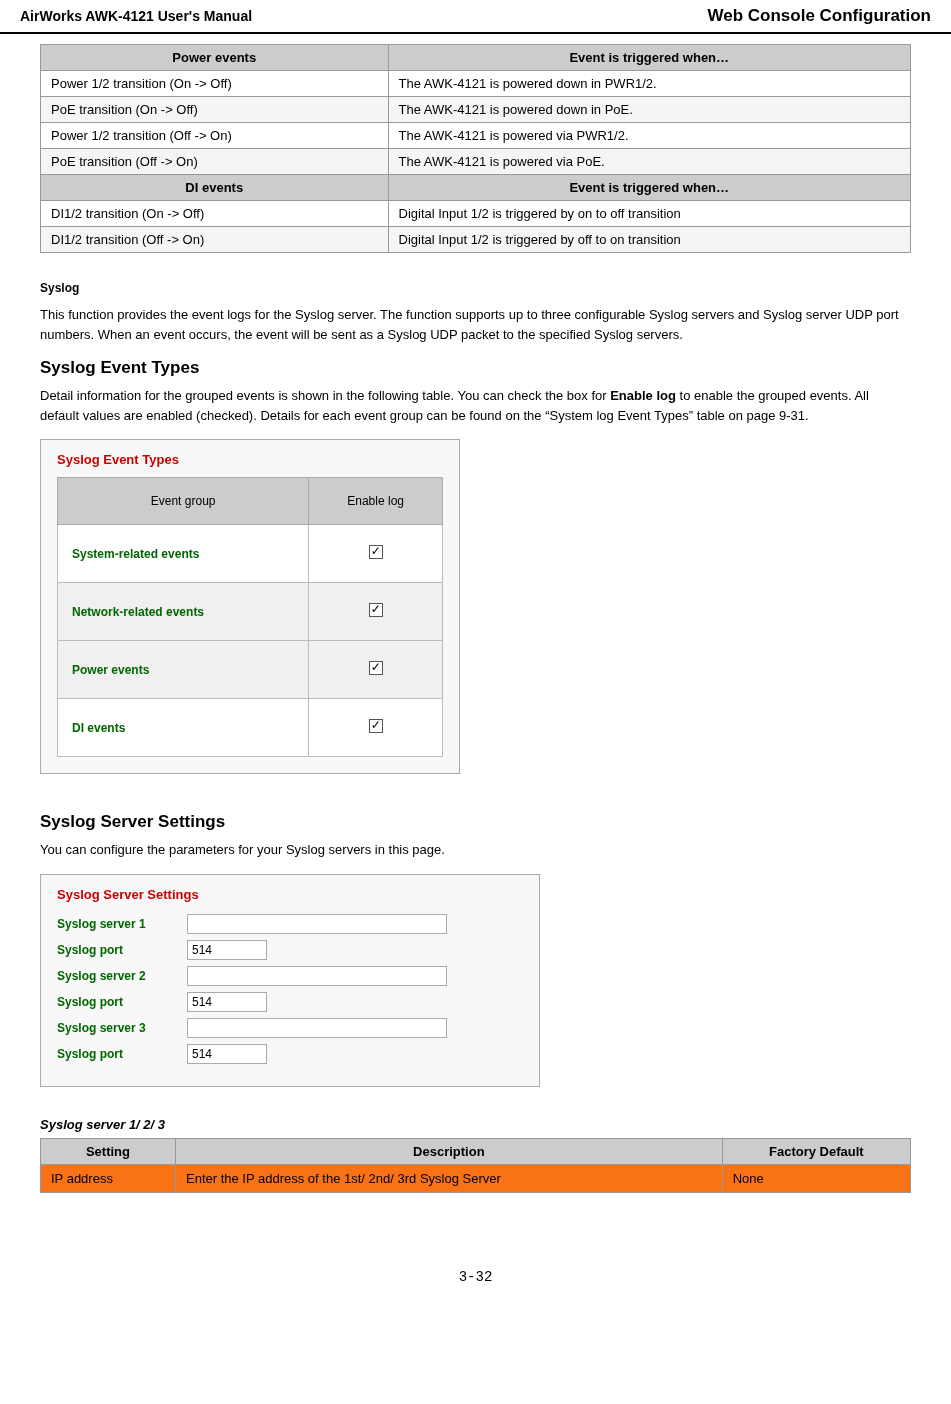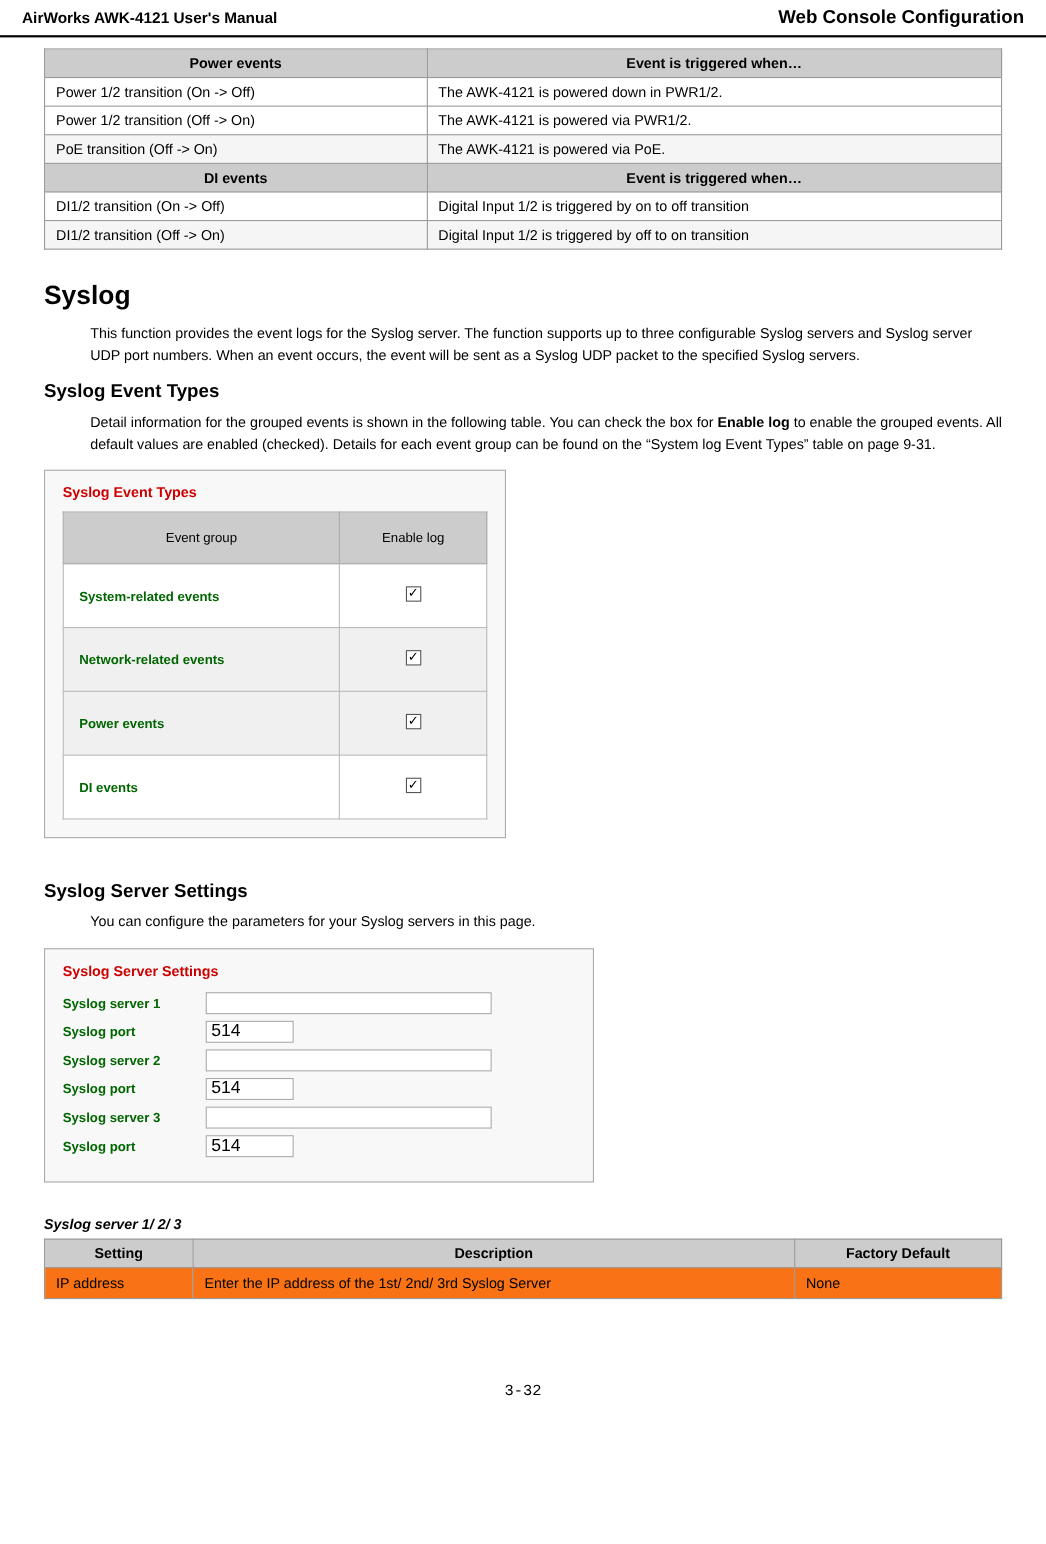--- a/index.html
+++ b/index.html
@@ -47,38 +47,37 @@
       font-size: 13px;
     }
     .event-table .section-header {
       background: #ccc;
       font-weight: bold;
       text-align: center;
     }
 
     
     .section-title {
-      font-size: 24px;
+      font-size: 12px;
       font-weight: bold;
       margin-bottom: 10px;
       margin-top: 10px;
     }
     .sub-section-title {
       font-size: 17px;
       font-weight: bold;
       margin-bottom: 8px;
       margin-top: 14px;
     }
 
     
     .para {
       font-size: 13px;
       margin-bottom: 14px;
       line-height: 1.5;
-      margin-left: 42px;
     }
     .para strong {
       font-weight: bold;
     }
 
     
     .ui-block {
       border: 1px solid #aaa;
       background: #f8f8f8;
       padding: 12px 16px 16px 16px;
@@ -171,21 +170,21 @@
       height: 20px;
       width: 260px;
       font-size: 12px;
       padding: 1px 4px;
     }
     .server-form-input-small {
       border: 1px solid #aaa;
       background: #fff;
       height: 20px;
       width: 80px;
-      font-size: 16px;
+      font-size: 12px;
       padding: 1px 4px;
     }
 
     
     .settings-table-title {
       font-style: italic;
       font-size: 13px;
       font-weight: bold;
       margin-bottom: 6px;
       margin-top: 10px;
@@ -237,20 +236,24 @@
     <thead>
       <tr>
         <th class="section-header">Power events</th>
         <th class="section-header">Event is triggered when…</th>
       </tr>
     </thead>
     <tbody id="top-table-body">
     <tr style="background: rgb(255, 255, 255);">
           <td>Power 1/2 transition (On -&gt; Off)</td>
           <td>The AWK-4121 is powered down in PWR1/2.</td>
+        </tr>
+        <tr style="background: rgb(245, 245, 245);">
+          <td>PoE transition (On -&gt; Off)</td>
+          <td>The AWK-4121 is powered down in PoE.</td>
         </tr>
         <tr style="background: rgb(255, 255, 255);">
           <td>Power 1/2 transition (Off -&gt; On)</td>
           <td>The AWK-4121 is powered via PWR1/2.</td>
         </tr>
         <tr style="background: rgb(245, 245, 245);">
           <td>PoE transition (Off -&gt; On)</td>
           <td>The AWK-4121 is powered via PoE.</td>
         </tr>
         <tr>

